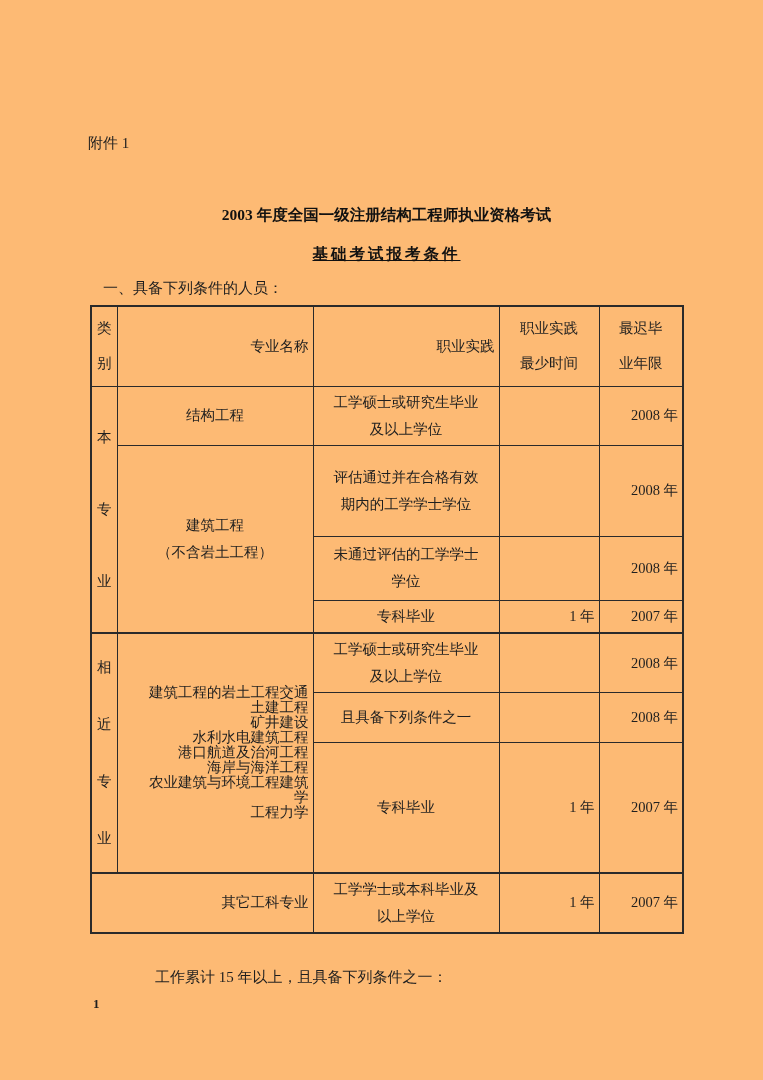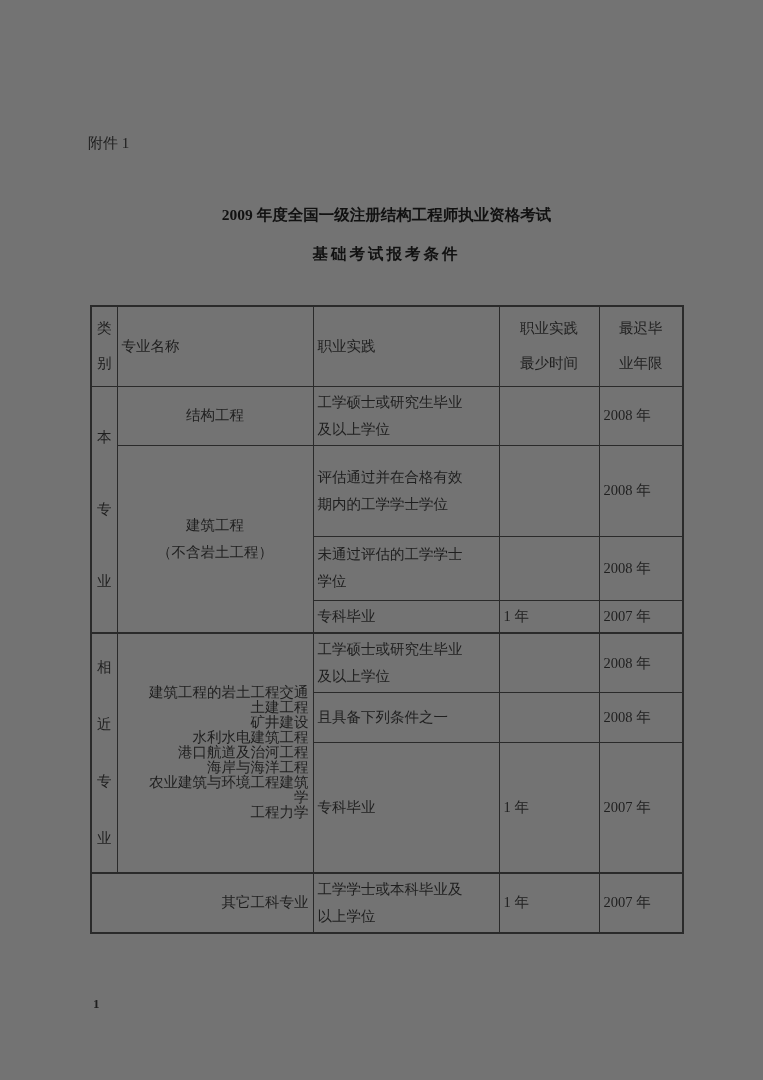--- a/index.html
+++ b/index.html
@@ -4,21 +4,21 @@
 <style>
   html, body {
     margin: 0;
     padding: 0;
     background: #ffffff;
   }
   .page {
     position: relative;
     width: 763px;
     height: 1080px;
-    background: #737373;
+    background: #fdba74;
     font-family: "Liberation Serif", "DejaVu Serif", serif;
     color: #1f1f1f;
     overflow: hidden;
   }
   .pre { white-space: pre-line; }
 
   .attachment {
     position: absolute;
     left: 88px;
     top: 134px;
@@ -37,20 +37,21 @@
   .title2 {
     position: absolute;
     left: 88px;
     top: 244px;
     width: 597px;
     text-align: center;
     font-weight: bold;
     font-size: 15.5px;
     letter-spacing: 3px;
     color: #111;
+    text-decoration: underline;
   }
   .intro {
     position: absolute;
     left: 103px;
     top: 279px;
     font-size: 15px;
   }
 
   table.req {
     position: absolute;
@@ -72,28 +73,28 @@
   tr.row-1      { height: 57px; }
   tr.row-2      { height: 91px; }
   tr.row-3      { height: 64px; font-family: Liberation Serif, serif; }
   tr.row-4      { height: 33px; }
   tr.row-5      { height: 57px; }
   tr.row-6      { height: 50px; }
   tr.row-7      { height: 130px; }
   tr.row-8      { height: 55px; }
   tr.sect td { border-top: 2px solid #2a2a2a; }
 
-  td.center { text-align: left; margin-left: 12px; }
+  td.center { text-align: right; margin-left: 12px; }
   td.hdr2 { text-align: center; line-height: 35px; }
   td.hdr-grad { text-align: center; padding-left: 8px; line-height: 35px; }
   td.cat { text-align: center; }
   td.cat-own { line-height: 72px; }
   td.cat-rel { line-height: 57px; }
   td.major-c { text-align: center; line-height: 27px; margin-left: 28px; }
-  td.degree { text-align: left; padding: 6px 8px; line-height: 27px; }
+  td.degree { text-align: center; padding: 6px 8px; line-height: 27px; }
   td.majors { text-align: right; padding: 2px 8px; line-height: 15px; }
   td.other { text-align: right; padding-left: 10px; }
 
   .note1 {
     position: absolute;
     left: 129px;
     top: 933px;
     font-size: 15px;
     white-space: nowrap;
   }
@@ -112,23 +113,24 @@
     font-weight: bold;
   }
 </style>
 </head>
 <body>
 
 <div class="page">
 
   <div class="attachment">附件 1</div>
 
-  <div class="title1">2009 年度全国一级注册结构工程师执业资格考试</div>
+  <div class="title1">2003 年度全国一级注册结构工程师执业资格考试</div>
   <div class="title2">基础考试报考条件</div>
 
+  <div class="intro">一、具备下列条件的人员：</div>
 
   <table class="req">
     <colgroup>
       <col style="width:26px">
       <col style="width:196px">
       <col style="width:186px">
       <col style="width:100px">
       <col style="width:84px">
     </colgroup>
     <tbody>
@@ -211,16 +213,17 @@
       <tr class="row-8 sect">
         <td colspan="2" class="other">其它工科专业</td>
         <td class="degree pre">工学学士或本科毕业及
 以上学位</td>
         <td class="center">1 年</td>
         <td class="center">2007 年</td>
       </tr>
     </tbody>
   </table>
 
+  <div class="note2">工作累计 15 年以上，且具备下列条件之一：</div>
 
   <div class="pagenum">1</div>
 
 </div>
 
 </body></html>

